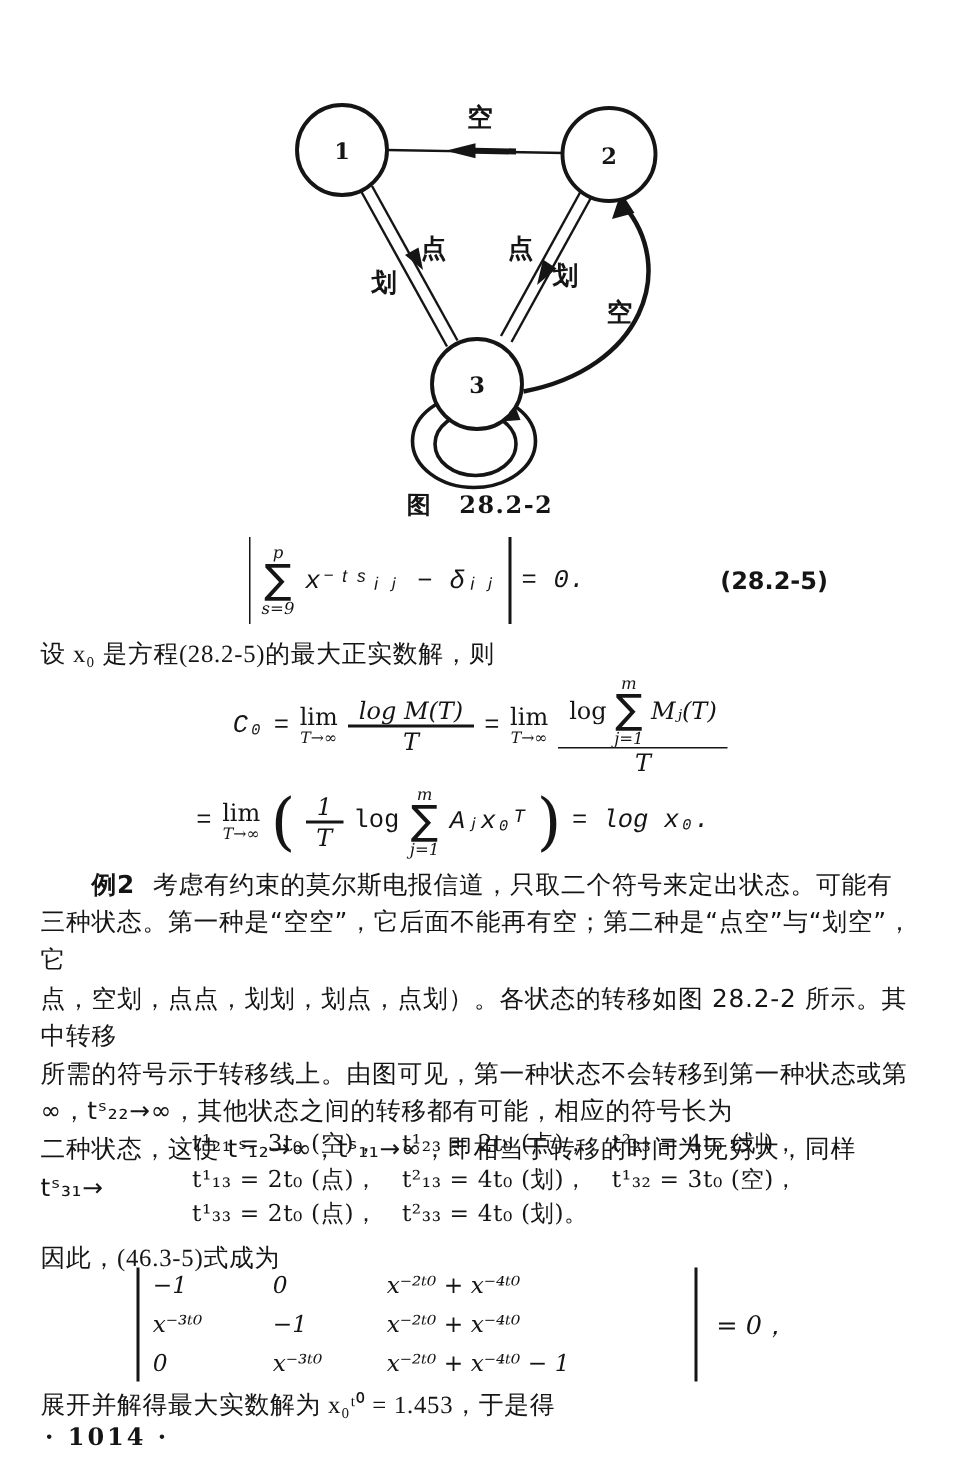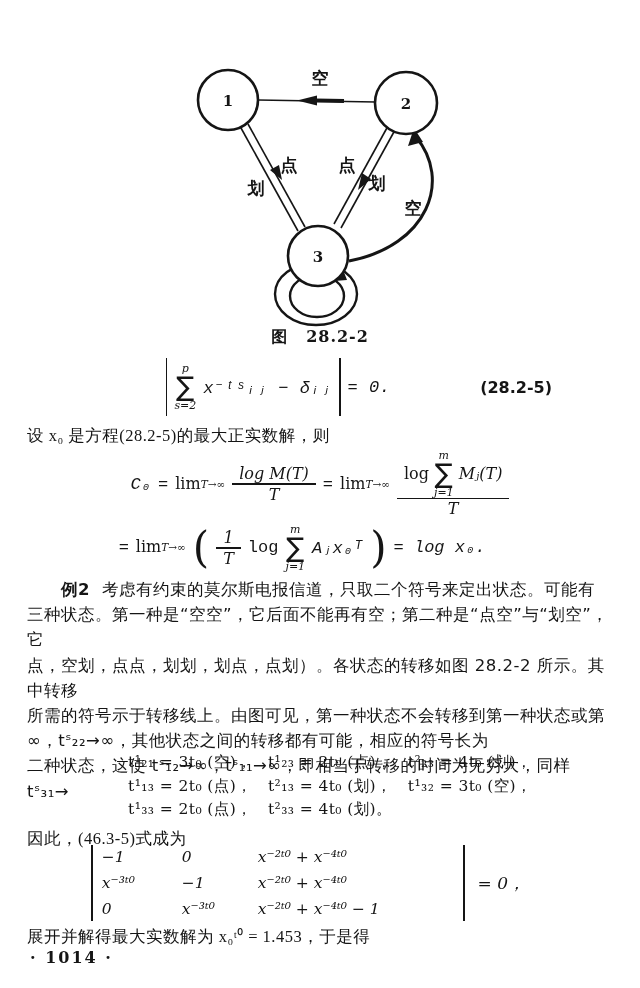--- a/index.html
+++ b/index.html
@@ -21,21 +21,21 @@
   
   .caption { position:absolute; top:327px; left:0; width:640px; text-align:center;
              font-size:16px; font-weight:bold; letter-spacing:1px; }
   .caption .capnum { margin-left:18px; font-family:"DejaVu Serif", serif; }
   
   .math  { font-family:Liberation Mono, monospace; font-style:italic; }
   .upr   { font-style:normal; }
   .stack { display:inline-flex; flex-direction:column; align-items:center; line-height:1; }
   .stack .top, .stack .bot { font-size:11px; font-family:"DejaVu Serif", serif; font-style:italic; }
   .stack .sum { font-size:27px; font-style:normal; line-height:0.95; font-family:"DejaVu Sans", sans-serif; }
-  .lim   { display:inline-flex; flex-direction:row; align-items:center; line-height:1.05; }
+  .lim   { display:inline-flex; flex-direction:column; align-items:center; line-height:1.05; }
   .lim .t{ font-size:16px; font-family:"DejaVu Serif", serif; }
   .lim .b{ font-size:10.5px; font-family:"DejaVu Serif", serif; font-style:italic; }
   .frac  { display:inline-flex; flex-direction:column; align-items:center; }
   .frac .num, .frac .den { padding:0 7px; font-size:16px; line-height:1.2;
                            font-family:"DejaVu Serif", serif; font-style:italic; display:flex; align-items:center; gap:5px; }
   .frac .fbar { align-self:stretch; height:1.6px; background:#151515; }
   .vbar  { width:1.8px; background:#151515; }
   .h58   { height:58px; }
   .h76   { height:76px; }
   .paren { font-size:42px; font-weight:300; line-height:0.9; font-family:"DejaVu Serif", serif; }
@@ -122,21 +122,21 @@
 
   <div class="caption">
     <span>图</span><span class="capnum">28.2-2</span>
   </div>
 
   <div class="eqrow eq1">
     <div class="vbar h58"></div>
     <span class="stack">
       <span class="top">p</span>
       <span class="sum">∑</span>
-      <span class="bot">s=2</span>
+      <span class="bot">s=9</span>
     </span>
     <span class="math body17">x⁻ᵗˢᵢⱼ − δᵢⱼ</span>
     <div class="vbar h58"></div>
     <span class="math body17">= 0.</span>
     <span class="eqlabel">(28.2-5)</span>
   </div>
 
   <div class="bodyline" style="top:423px;">设 x₀ 是方程(28.2-5)的最大正实数解，则</div>
 
   <div class="eqrow c0l1">

